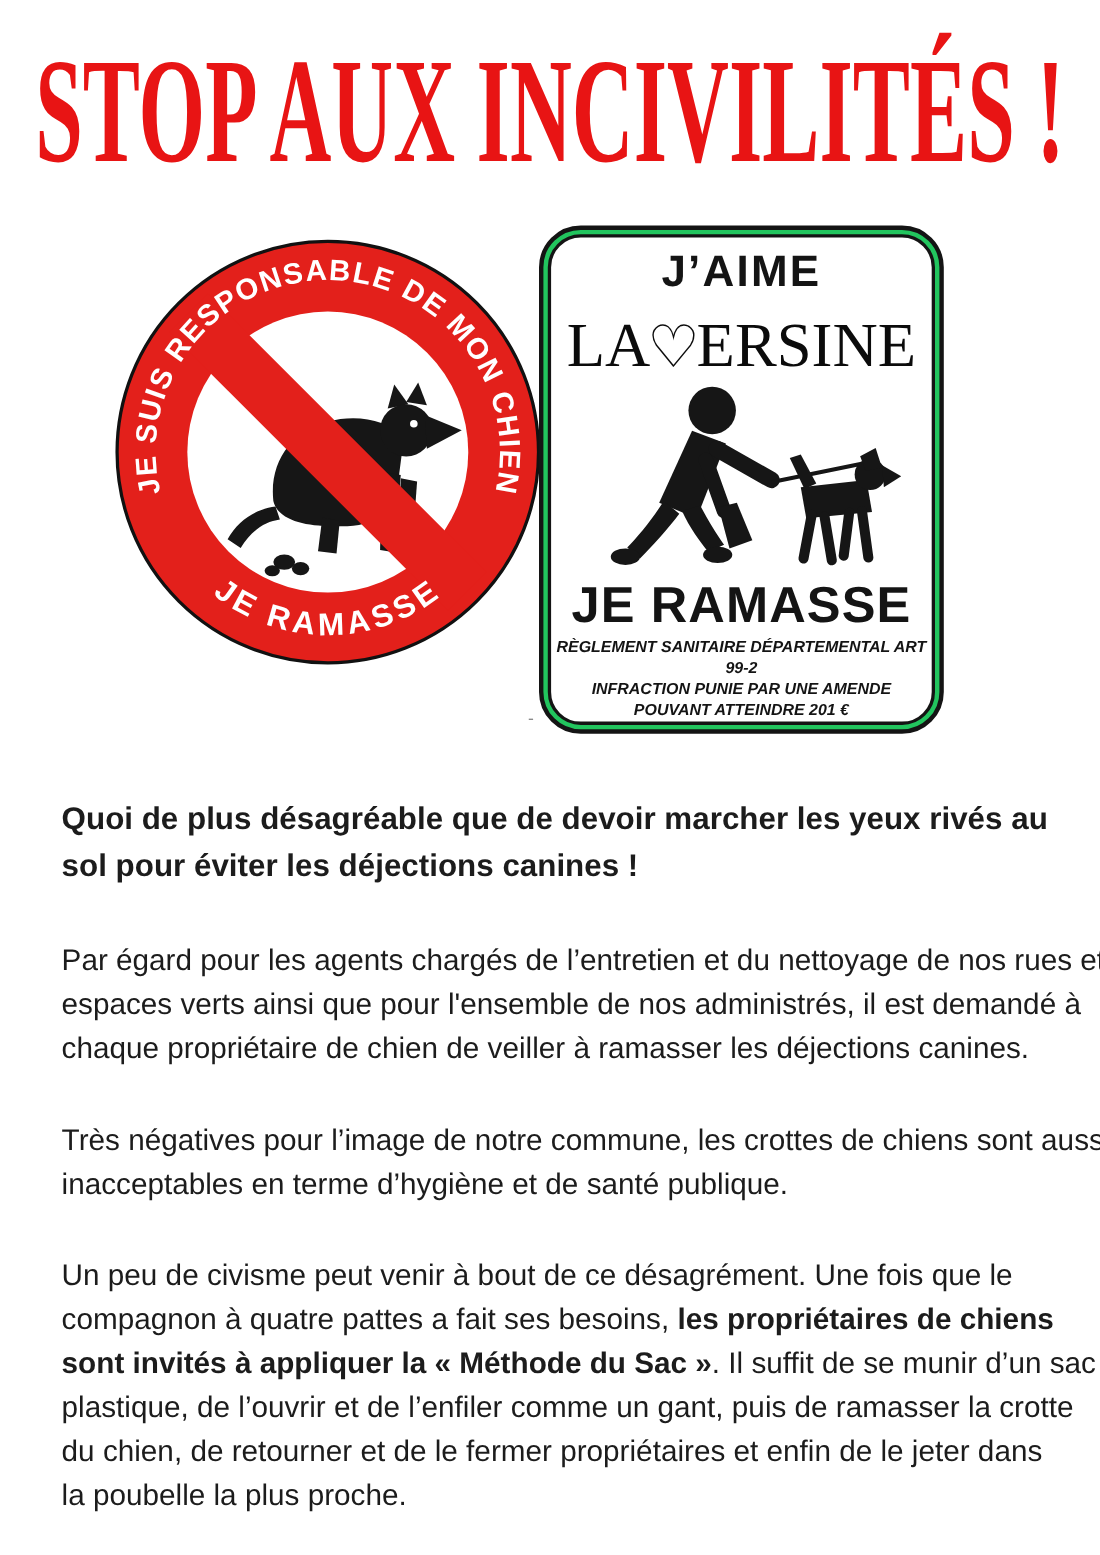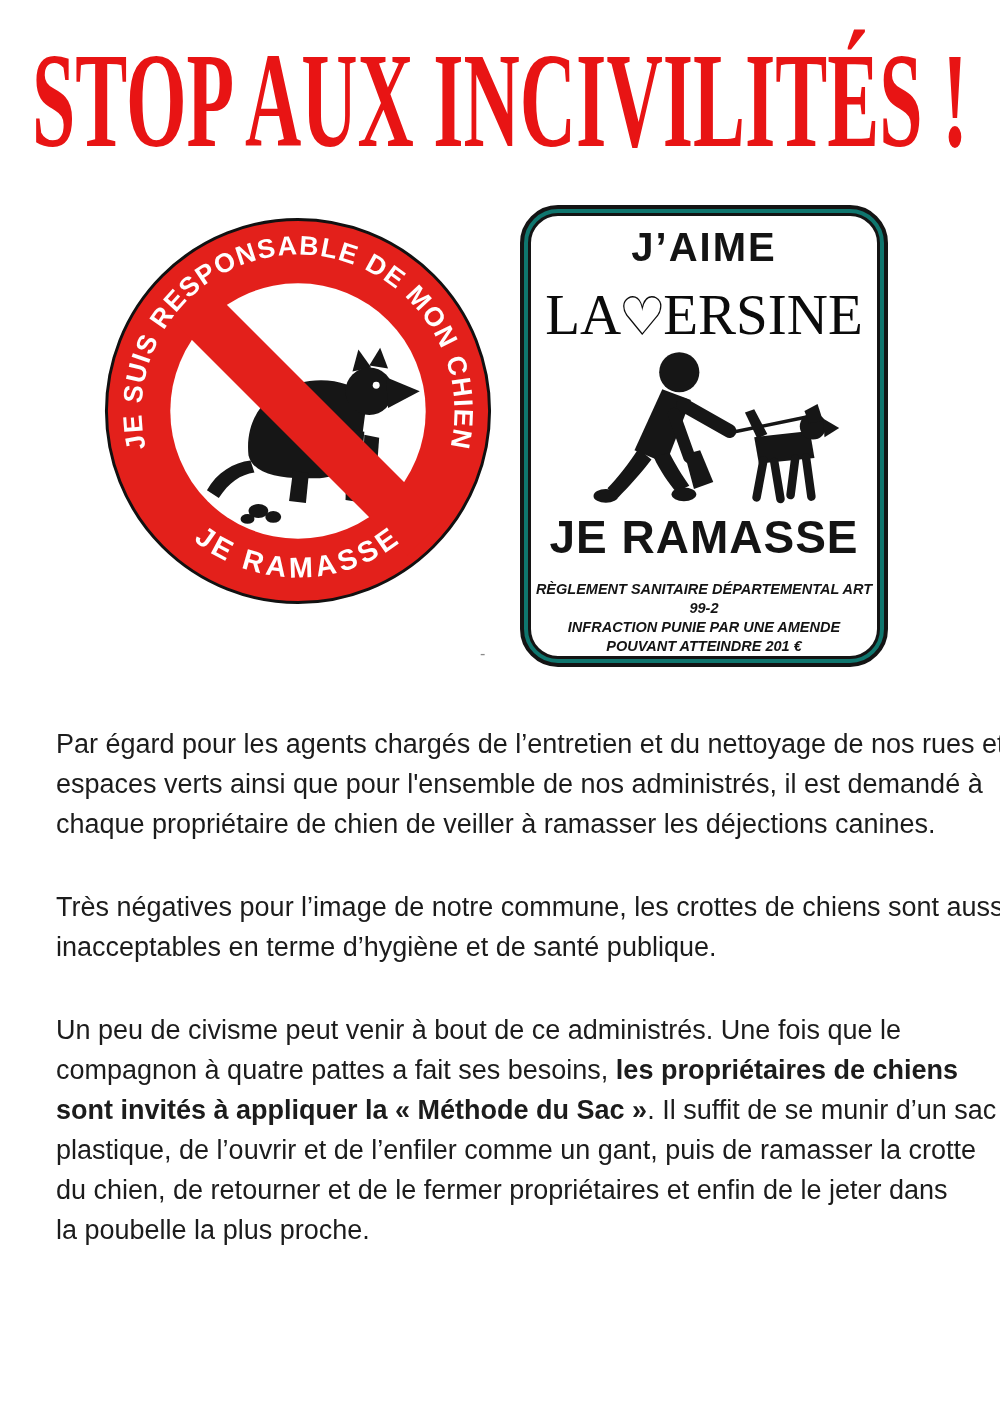--- a/index.html
+++ b/index.html
@@ -10,31 +10,31 @@
   .title-svg{position:absolute;left:0;top:18px;overflow:visible;}
   .title-svg text{font-family:"Liberation Serif","DejaVu Serif",serif;font-weight:bold;}
 
   
   .round-sign{position:absolute;left:100px;top:212px;}
   .arc-text{font-family:"Liberation Sans","DejaVu Sans",sans-serif;font-weight:bold;fill:#ffffff;}
   .arc-top{font-size:27px;letter-spacing:1.5px;}
   .arc-bottom{font-size:29px;letter-spacing:4px;}
 
   
-  .town-sign{position:absolute;left:520px;top:205px;width:368px;height:462px;box-sizing:border-box;
-             border:4px solid #141414;border-radius:38px;padding:4px;background:#0f766e;}
+  .town-sign{position:absolute;left:490px;top:205px;width:368px;height:462px;box-sizing:border-box;
+             border:4px solid #141414;border-radius:38px;padding:4px;background:#22c55e;}
   .town-sign-inner{box-sizing:border-box;width:100%;height:100%;border:3px solid #141414;border-radius:30px;
                    display:flex;flex-direction:column;align-items:center;background:#fff;}
   .jaime{margin-top:10px;font-weight:bold;font-size:40px;letter-spacing:2px;color:#141414;line-height:1.05;}
   .laversine{font-family:"Liberation Serif","DejaVu Serif",serif;font-size:57px;line-height:1.0;color:#0b0b0b;
              letter-spacing:0px;margin-top:18px;white-space:nowrap;}
   .laversine .heart{font-family:"DejaVu Sans",sans-serif;font-size:0.94em;margin:0 -3px;vertical-align:-1px;}
   .picto{margin-top:2px;}
   .je-ramasse{font-weight:bold;font-size:46px;letter-spacing:1px;color:#141414;line-height:1.0;margin-top:0px;}
-  .legal{margin-top:20px;font-style:italic;font-weight:bold;font-size:14.5px;line-height:19px;color:#141414;text-align:center;}
+  .legal{margin-top:8px;font-style:italic;font-weight:bold;font-size:14.5px;line-height:19px;color:#141414;text-align:center;}
 
   .tiny-dash{position:absolute;left:480px;top:645px;color:#8a8a8a;font-size:16px;}
 
   
   .body-text{position:absolute;left:56px;top:688px;width:930px;white-space:pre;color:#1c1c1c;}
   .body-text p{margin:0 0 7px 0;font-size:27px;line-height:40px;}
   .body-text p.lead{font-weight:bold;font-size:28.5px;line-height:42px;margin-bottom:9px;}
   .body-text .b{font-weight:bold;}
 </style>
 </head>
@@ -118,26 +118,28 @@
       <div class="je-ramasse">JE RAMASSE</div>
       <div class="legal">
         <div>RÈGLEMENT SANITAIRE DÉPARTEMENTAL ART 99-2</div>
         <div>INFRACTION PUNIE PAR UNE AMENDE</div>
         <div>POUVANT ATTEINDRE 201 €</div>
       </div>
     </div>
   </div>
 
   <div class="body-text">
+    <p class="lead">Quoi de plus désagréable que de devoir marcher les yeux rivés au
+sol pour éviter les déjections canines !</p>
     <p>Par égard pour les agents chargés de l’entretien et du nettoyage de nos rues et
 espaces verts ainsi que pour l'ensemble de nos administrés, il est demandé à
 chaque propriétaire de chien de veiller à ramasser les déjections canines.</p>
     <p>Très négatives pour l’image de notre commune, les crottes de chiens sont aussi
 inacceptables en terme d’hygiène et de santé publique.</p>
-    <p><span>Un peu de civisme peut venir à bout de ce administrés. Une fois que le
+    <p><span>Un peu de civisme peut venir à bout de ce désagrément. Une fois que le
 compagnon à quatre pattes a fait ses besoins, </span><span class="b">les propriétaires de chiens
 sont invités à appliquer la « Méthode du Sac »</span><span>. Il suffit de se munir d’un sac
 plastique, de l’ouvrir et de l’enfiler comme un gant, puis de ramasser la crotte
 du chien, de retourner et de le fermer propriétaires et enfin de le jeter dans
 la poubelle la plus proche.</span></p>
     
     
   </div>
 
 </div>

